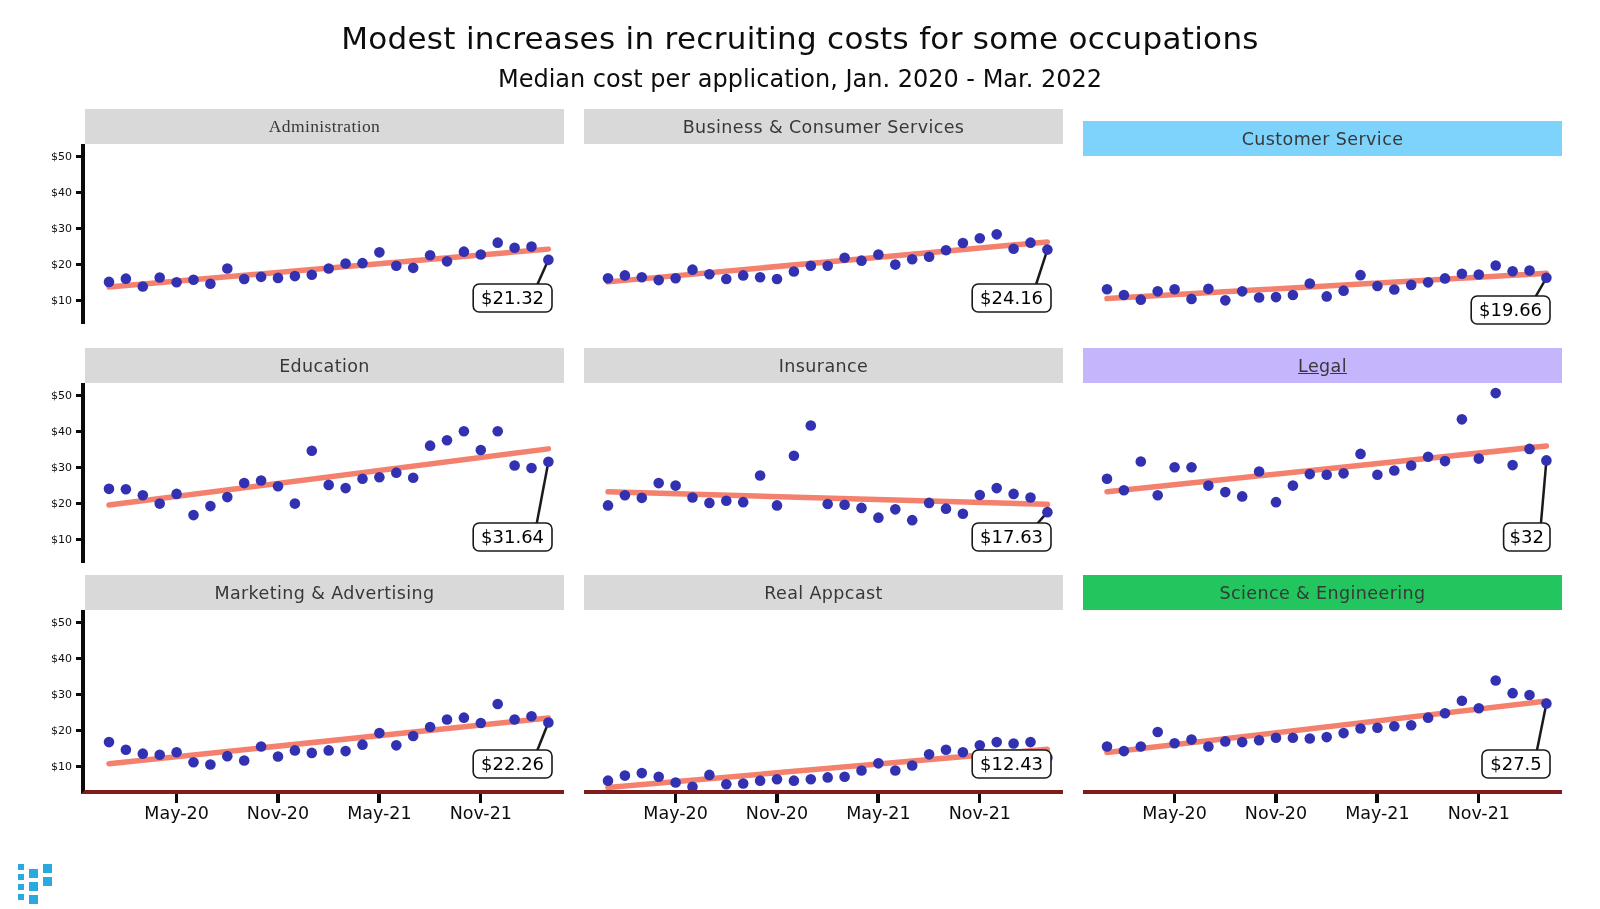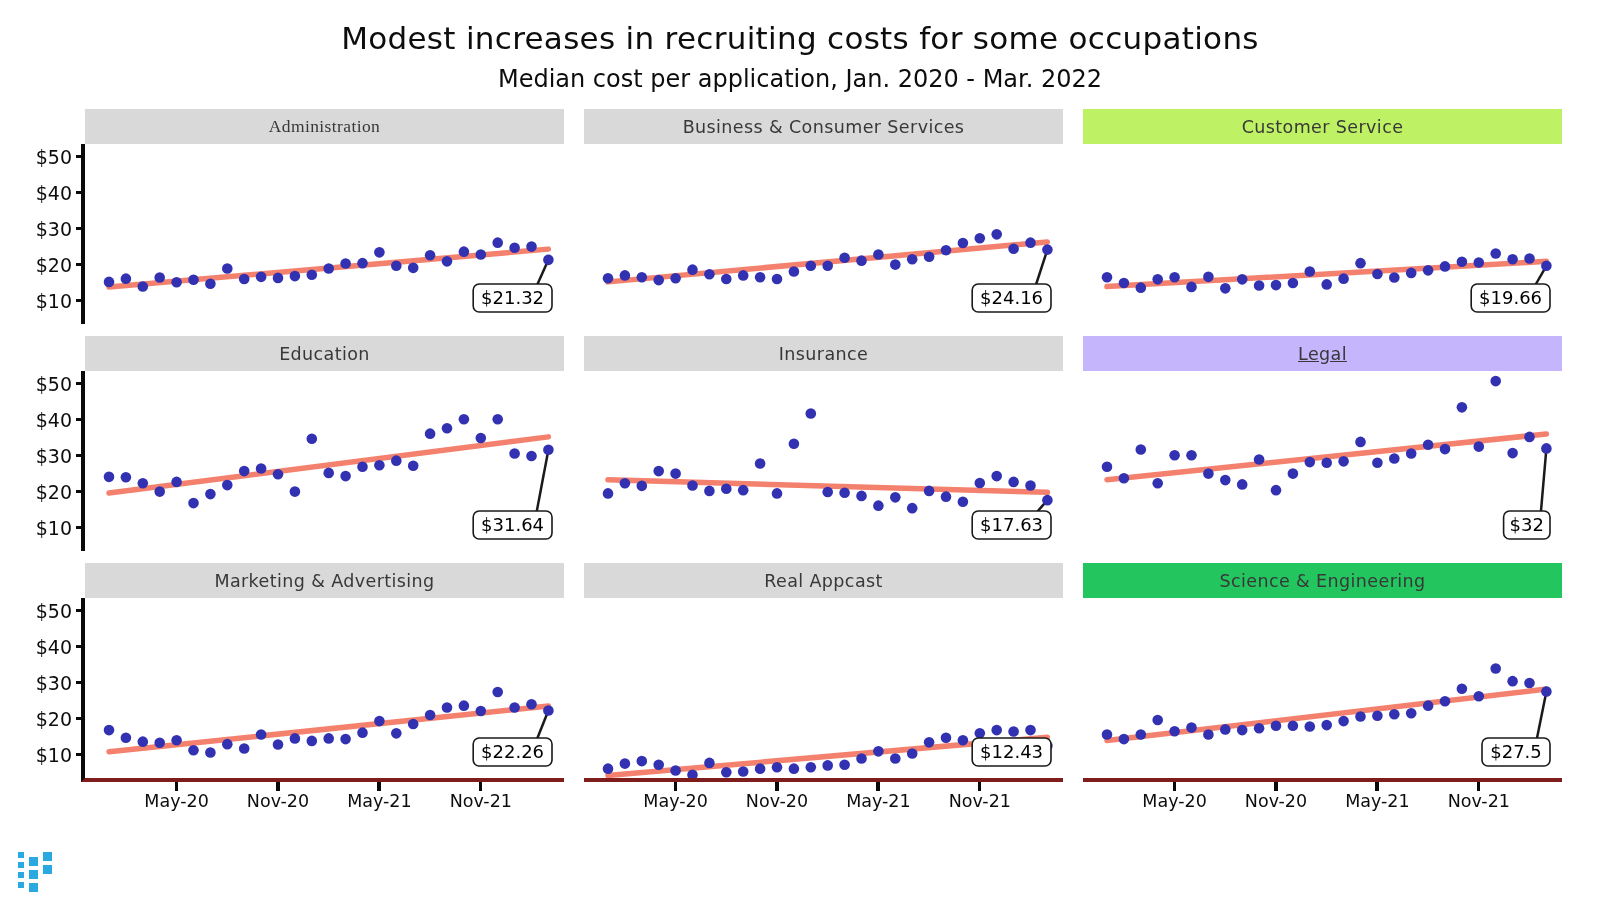--- a/index.html
+++ b/index.html
@@ -5,21 +5,21 @@
   html,body { margin:0; padding:0; background:#ffffff; }
   body { width:1600px; height:909px; font-family:"DejaVu Sans",sans-serif; color:#111; overflow:hidden; }
 
   .header { text-align:center; padding-top:20px; }
   .title { font-size:31px; letter-spacing:0.3px; color:#0d0d0d; }
   .subtitle { font-size:24px; margin-top:9px; color:#0d0d0d; }
 
   .grid { margin:16px 0 0 30px; }
   .row { display:flex; align-items:flex-start; margin-bottom:12px; }
   .gutter { width:55px; position:relative; align-self:stretch; }
-  .ytick-label { position:absolute; right:13px; font-size:19px; line-height:20px; color:#0d0d0d; white-space:nowrap; }
+  .ytick-label { position:absolute; right:13px; font-size:11px; line-height:20px; color:#0d0d0d; white-space:nowrap; }
   .ytick-mark { position:absolute; right:0; width:9px; height:3.5px; background:#0a0a0a; }
 
   .panel { width:479px; margin-right:20px; }
   .strip { height:35px; background:#d9d9d9; display:flex; align-items:center; justify-content:center;
            font-size:17.5px; letter-spacing:0.4px; color:#383838; }
   .plot { position:relative; width:479px; height:180px; }
   .plot.axis-left { border-left:4px solid #0a0a0a; margin-left:-4px; }
   .plot.axis-bottom { border-bottom:4px solid #7f1d1d; }
   .plot svg { display:block; }
 
@@ -129,21 +129,21 @@
             <circle cx="412.7" cy="90.36" r="5.3" fill="#3231b2"></circle>
             <circle cx="429.59999999999997" cy="104.76000000000002" r="5.3" fill="#3231b2"></circle>
             <circle cx="446.49999999999994" cy="98.63999999999999" r="5.3" fill="#3231b2"></circle>
             <circle cx="463.4" cy="105.624" r="5.3" fill="#3231b2"></circle>
             <rect x="388.2" y="140" width="78.80000000000001" height="28" rx="6" ry="6" fill="#ffffff" stroke="#1a1a1a" stroke-width="1.6"></rect>
             <text x="427.6" y="160" text-anchor="middle" font-size="18" fill="#000" class="callout-text">$24.16</text>
           </svg>
         </div>
       </div>
       <div class="panel" style="margin-right: 0px;">
-        <div class="strip" style="background: #bef264;">Customer Service</div>
+        <div class="strip" style="background: #7dd3fc; margin-top: 12px;">Customer Service</div>
         <div class="plot">
           <svg width="479" height="180" viewBox="0 0 479 180">
             <line x1="24" y1="142.56" x2="463.4" y2="117.36" stroke="#f4816e" stroke-width="5.5" stroke-linecap="round"></line>
             <line x1="463.4" y1="121.82400000000001" x2="451.24" y2="143" stroke="#1a1a1a" stroke-width="2.5"></line>
             <circle cx="24" cy="133.2" r="5.3" fill="#3231b2"></circle>
             <circle cx="40.9" cy="138.96" r="5.3" fill="#3231b2"></circle>
             <circle cx="57.8" cy="143.64" r="5.3" fill="#3231b2"></circle>
             <circle cx="74.69999999999999" cy="135.36" r="5.3" fill="#3231b2"></circle>
             <circle cx="91.6" cy="133.2" r="5.3" fill="#3231b2"></circle>
             <circle cx="108.5" cy="142.92000000000002" r="5.3" fill="#3231b2"></circle>

